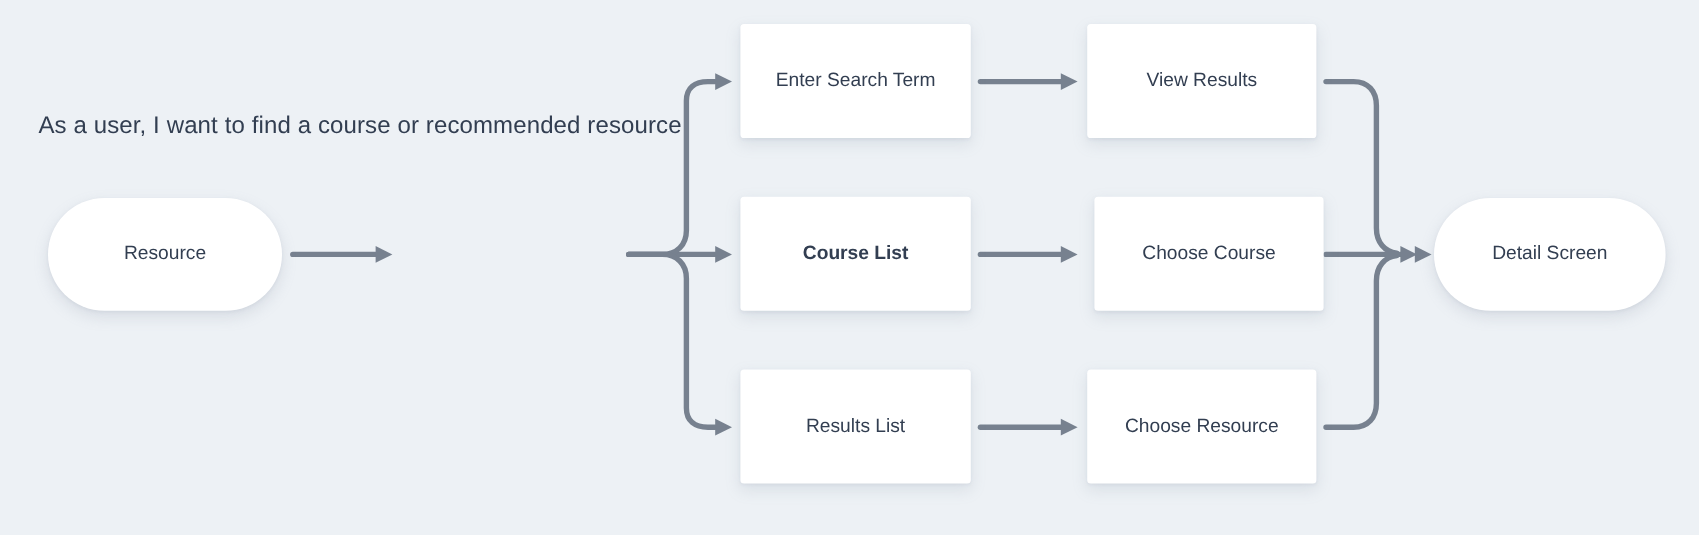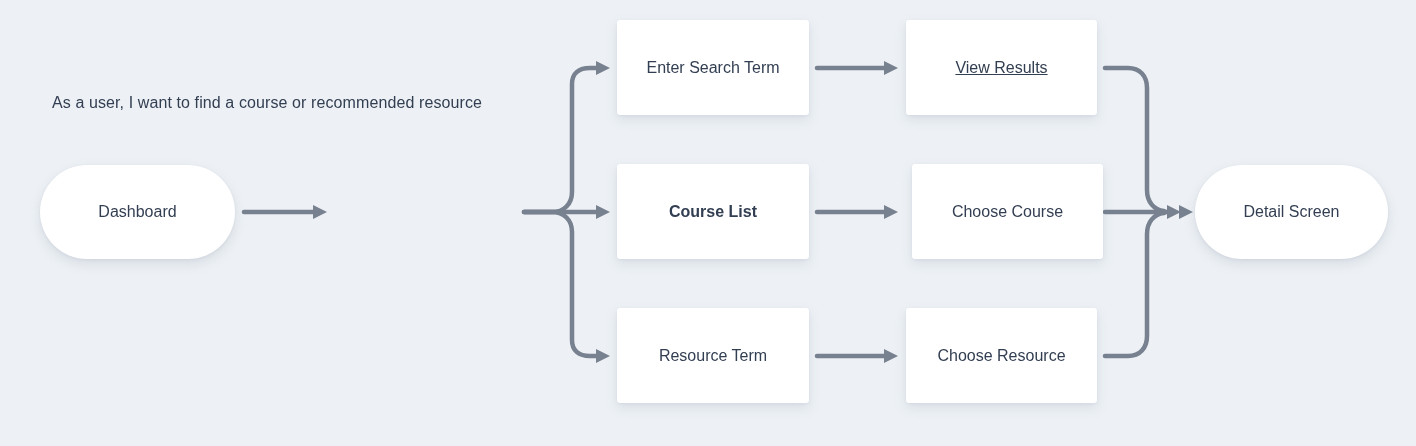--- a/index.html
+++ b/index.html
@@ -15,22 +15,22 @@
     overflow: hidden;
   }
   .canvas {
     position: relative;
     width: 1416px; height: 446px;
     background: var(--background);
     color: var(--text);
   }
   .annotation {
     position: absolute;
-    left: 52px; top: 94px;
-    font-size: 16px;
+    left: 32px; top: 94px;
+    font-size: 20px;
     letter-spacing: 0.1px;
     color: var(--text);
   }
   .node {
     position: absolute;
     display: flex;
     align-items: center;
     justify-content: center;
     background: var(--node-fill);
     font-size: 16px;
@@ -57,21 +57,21 @@
     display: flex; align-items: center; justify-content: center;
     font-size: 16px; text-align: center;
     color: var(--text);
   }
   
   #node-dashboard        { left: 40px;   top: 165px; width: 195px; height: 94px; }
   #node-decision         { left: 330px;  top: 162px; width: 194px; height: 100px; }
   #node-enter-search-term{ left: 617px;  top: 20px;  width: 192px; height: 95px; }
   #node-course-list      { left: 617px;  top: 164px; width: 192px; height: 95px; font-weight: bold; }
   #node-resource-list    { left: 617px;  top: 308px; width: 192px; height: 95px; }
-  #node-view-results     { left: 906px;  top: 20px;  width: 191px; height: 95px; text-decoration: underline; }
+  #node-view-results     { left: 906px;  top: 20px;  width: 191px; height: 95px; }
   #node-choose-course    { left: 912px;  top: 164px; width: 191px; height: 95px; }
   #node-choose-resource  { left: 906px;  top: 308px; width: 191px; height: 95px; justify-content: center; }
   #node-detail-screen    { left: 1195px; top: 165px; width: 193px; height: 94px; }
 
   svg.connector-layer {
     position: absolute;
     left: 0; top: 0;
     width: 1416px; height: 446px;
     pointer-events: none;
   }
@@ -111,40 +111,40 @@
     <polygon points="898,356 884,349 884,363"></polygon>
 
     <path d="M 1105 68 H 1128 C 1140 68 1147 76 1147 88 V 190 C 1147 202 1154 210 1164 211"></path>
     <path d="M 1105 356 H 1128 C 1140 356 1147 348 1147 336 V 234 C 1147 222 1154 214 1164 213"></path>
     <path d="M 1105 212 H 1167"></path>
     <polygon points="1181,212 1167,205 1167,219"></polygon>
     <polygon points="1193,212 1179,205 1179,219"></polygon>
   </svg>
 
   <div class="node terminator" id="node-dashboard">
-    <span class="label">Dashboard</span>
+    <span class="label">Resource</span>
   </div>
 
 
   <div class="node process" id="node-enter-search-term">
     <span class="label">Enter Search Term</span>
   </div>
   <div class="node process" id="node-view-results">
     <span class="label">View Results</span>
   </div>
 
   <div class="node process" id="node-course-list">
     <span class="label">Course List</span>
   </div>
   <div class="node process" id="node-choose-course">
     <span class="label">Choose Course</span>
   </div>
 
   <div class="node process" id="node-resource-list">
-    <span class="label">Resource Term</span>
+    <span class="label">Results List</span>
   </div>
   <div class="node process" id="node-choose-resource">
     <span class="label">Choose Resource</span>
   </div>
 
   <div class="node terminator" id="node-detail-screen">
     <span class="label">Detail Screen</span>
   </div>
 
 </div>

